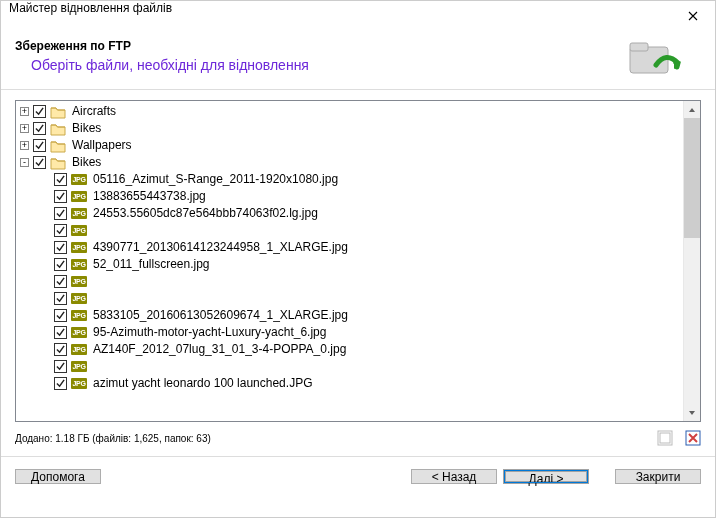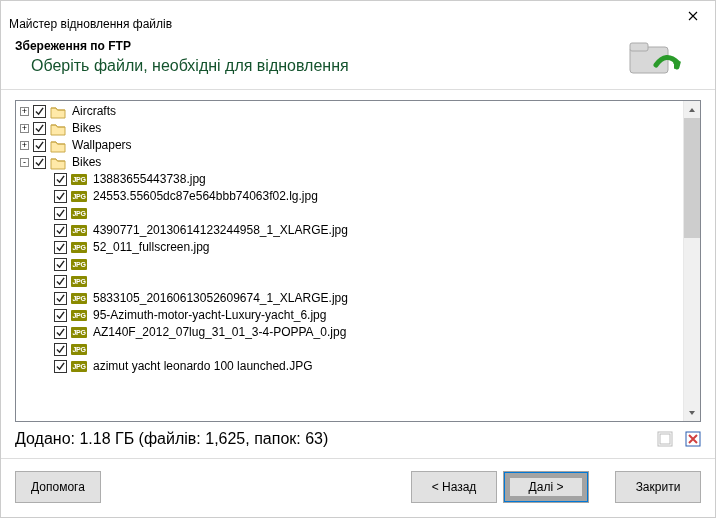--- a/index.html
+++ b/index.html
@@ -1,53 +1,53 @@
 <!DOCTYPE html>
 <html><head>
 <meta charset="utf-8">
 <style>
 * { box-sizing: border-box; margin: 0; padding: 0; font-family: "Segoe UI", Tahoma, sans-serif; }
 body { background: #fff; width: 716px; height: 518px; overflow: hidden; border: 1px solid #ccc; display: flex; flex-direction: column; }
-.titlebar { display: flex; align-items: flex-end; justify-content: space-between; height: 30px; padding: 0 0 0 8px; font-size: 12px; }
+.titlebar { display: flex; align-items: flex-start; justify-content: space-between; height: 30px; padding: 0 0 0 8px; font-size: 12px; }
 .titlebar .title { color: #000; }
 .titlebar .close { width: 45px; height: 30px; display: flex; align-items: center; justify-content: center; cursor: default; }
 .titlebar .close svg { width: 10px; height: 10px; }
 .header { display: flex; padding: 6px 31px 8px 14px; align-items: flex-start; }
 .header .text { flex: 1; padding-top: 2px; }
 .header h1 { font-size: 12px; font-weight: bold; color: #000; margin-bottom: 4px; }
-.header p { font-size: 16px; color: #14532d; padding-left: 16px; }
+.header p { font-size: 14px; color: #6d28d9; padding-left: 16px; }
 .header .icon { width: 60px; height: 44px; display: flex; align-items: center; justify-content: center; }
 .sep { border: none; border-top: 1px solid #ddd; margin: 0 0 10px 0; }
 .tree-wrap { margin: 0 14px; border: 1px solid #828790; height: 322px; position: relative; display: flex; }
 .tree { flex: 1; overflow: hidden; padding: 2px 0 0 4px; font-size: 12px; white-space: nowrap; }
 .row { display: flex; align-items: center; height: 17px; line-height: 17px; }
 .pm { width: 9px; height: 9px; border: 1px solid #888; display: inline-flex; align-items: center; justify-content: center; font-size: 9px; line-height: 1; margin-right: 4px; color: #000; cursor: default; }
 .cb { width: 13px; height: 13px; border: 1px solid #333; display: inline-flex; align-items: center; justify-content: center; margin-right: 4px; cursor: default; background:#fff; }
 .cb svg { width: 9px; height: 9px; }
 .foldericon { width: 16px; height: 14px; margin-right: 6px; display:inline-block; }
 .foldericon svg { width:16px; height:14px; display:block; }
 .jpgicon { width: 16px; height: 13px; margin-right: 6px; display: inline-flex; align-items:center; justify-content:center; }
 .jpgicon .badge { width: 16px; height: 11px; background: #8a8a00; border-radius: 1px; color: #fff; font-size: 7px; font-weight: bold; display:flex; align-items:center; justify-content:center; letter-spacing: -0.3px; }
 .ind0 { padding-left: 0; }
 .ind1 { padding-left: 34px; }
 .label { color: #000; }
 .scrollbar { width: 17px; background: #f0f0f0; display: flex; flex-direction: column; border-left: 1px solid #e8e8e8; }
 .sb-btn { height: 17px; display:flex; align-items:center; justify-content:center; cursor: default; }
 .sb-btn svg { width: 8px; height:8px; }
 .sb-track { flex: 1; position: relative; }
 .sb-thumb { position: absolute; top: 0; left: 0; right: 0; height: 120px; background: #cdcdcd; }
-.status { display: flex; align-items: center; padding: 8px 14px 0 14px; font-size: 16px; }
+.status { display: flex; align-items: center; padding: 8px 14px 0 14px; font-size: 10px; }
 .status .left { flex: 1; color: #000; }
 .status .actions { display:flex; gap: 12px; align-items:center; }
 .status .a-icon { width: 16px; height:16px; display:flex; align-items:center; justify-content:center; cursor:default; }
 .sep2 { border: none; border-top: 1px solid #ddd; margin: 10px 0 0 0; }
 .footer { display: flex; align-items: center; padding: 12px 14px 14px 14px; gap: 6px; }
 .footer .spacer { flex: 1; }
-button.win { font-size: 12px; height: 32px; min-width: 86px; padding: 0 10px; background: #e1e1e1; border: 1px solid #adadad; cursor: default; color: #000; }
-button.win.primary { border: 7px solid #a3a3a3; outline: 1px solid #0078d7; outline-offset: -2px; }
+button.win { font-size: 12px; height: 15px; min-width: 86px; padding: 0 10px; background: #e1e1e1; border: 1px solid #adadad; cursor: default; color: #000; }
+button.win.primary { border: 3px solid #a3a3a3; outline: 1px solid #0078d7; outline-offset: -2px; }
 </style>
 </head>
 <body>
 
 <div class="titlebar">
   <span class="title">Майстер відновлення файлів</span>
   <div class="close">
     <svg viewBox="0 0 10 10">
         <path d="M1 1 L9 9 M9 1 L1 9" stroke="#000" stroke-width="1.1" fill="none"></path>
       </svg>
@@ -125,20 +125,31 @@
             <path d="M1 5 L4 8 L9 1" stroke="#222" stroke-width="1.6" fill="none"></path>
           </svg>
         </span>
         <span class="foldericon">
           <svg viewBox="0 0 16 14">
             <path d="M1 3 h5 l1.5 2 H15 v8 H1 Z" fill="#ffe9a8" stroke="#caa94a"></path>
             <path d="M1 3 h5 l1.5 2 H15" fill="none" stroke="#caa94a"></path>
           </svg>
         </span>
         <span class="label">Bikes</span>
+      </div>
+      <div class="row ind1">
+        <span class="cb">
+          <svg viewBox="0 0 10 10">
+            <path d="M1 5 L4 8 L9 1" stroke="#222" stroke-width="1.6" fill="none"></path>
+          </svg>
+        </span>
+        <span class="jpgicon">
+          <span class="badge">JPG</span>
+        </span>
+        <span class="label">05116_Azimut_S-Range_2011-1920x1080.jpg</span>
       </div>
       <div class="row ind1">
         <span class="cb">
           <svg viewBox="0 0 10 10">
             <path d="M1 5 L4 8 L9 1" stroke="#222" stroke-width="1.6" fill="none"></path>
           </svg>
         </span>
         <span class="jpgicon">
           <span class="badge">JPG</span>
         </span>

